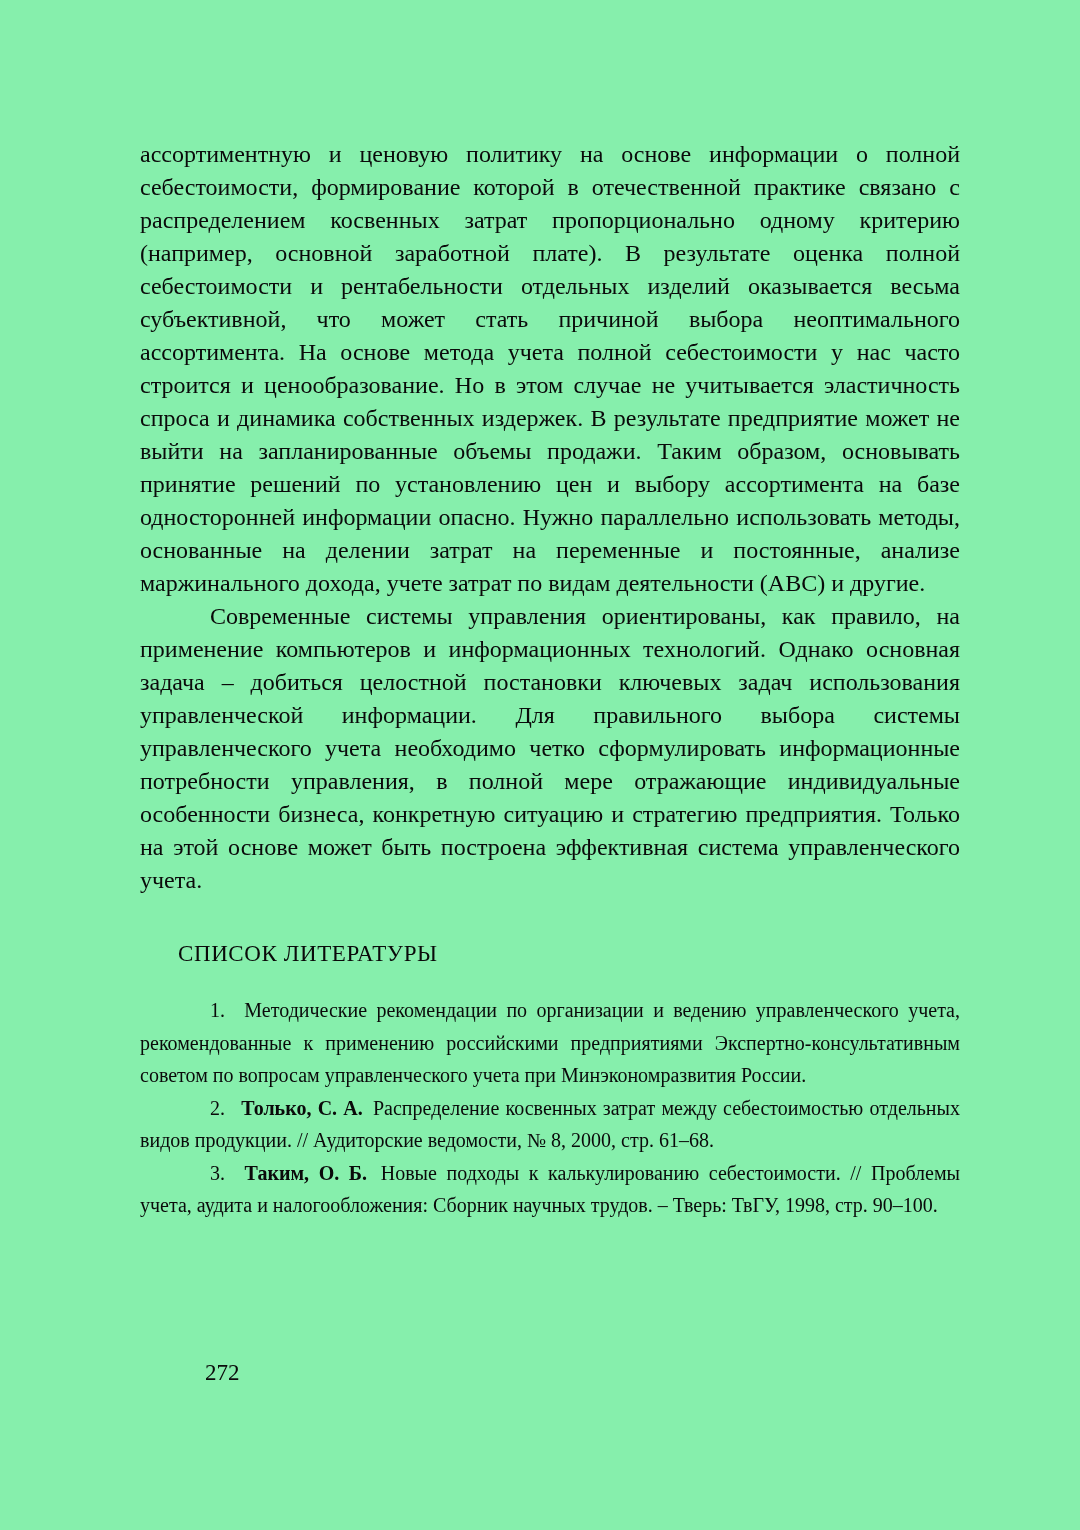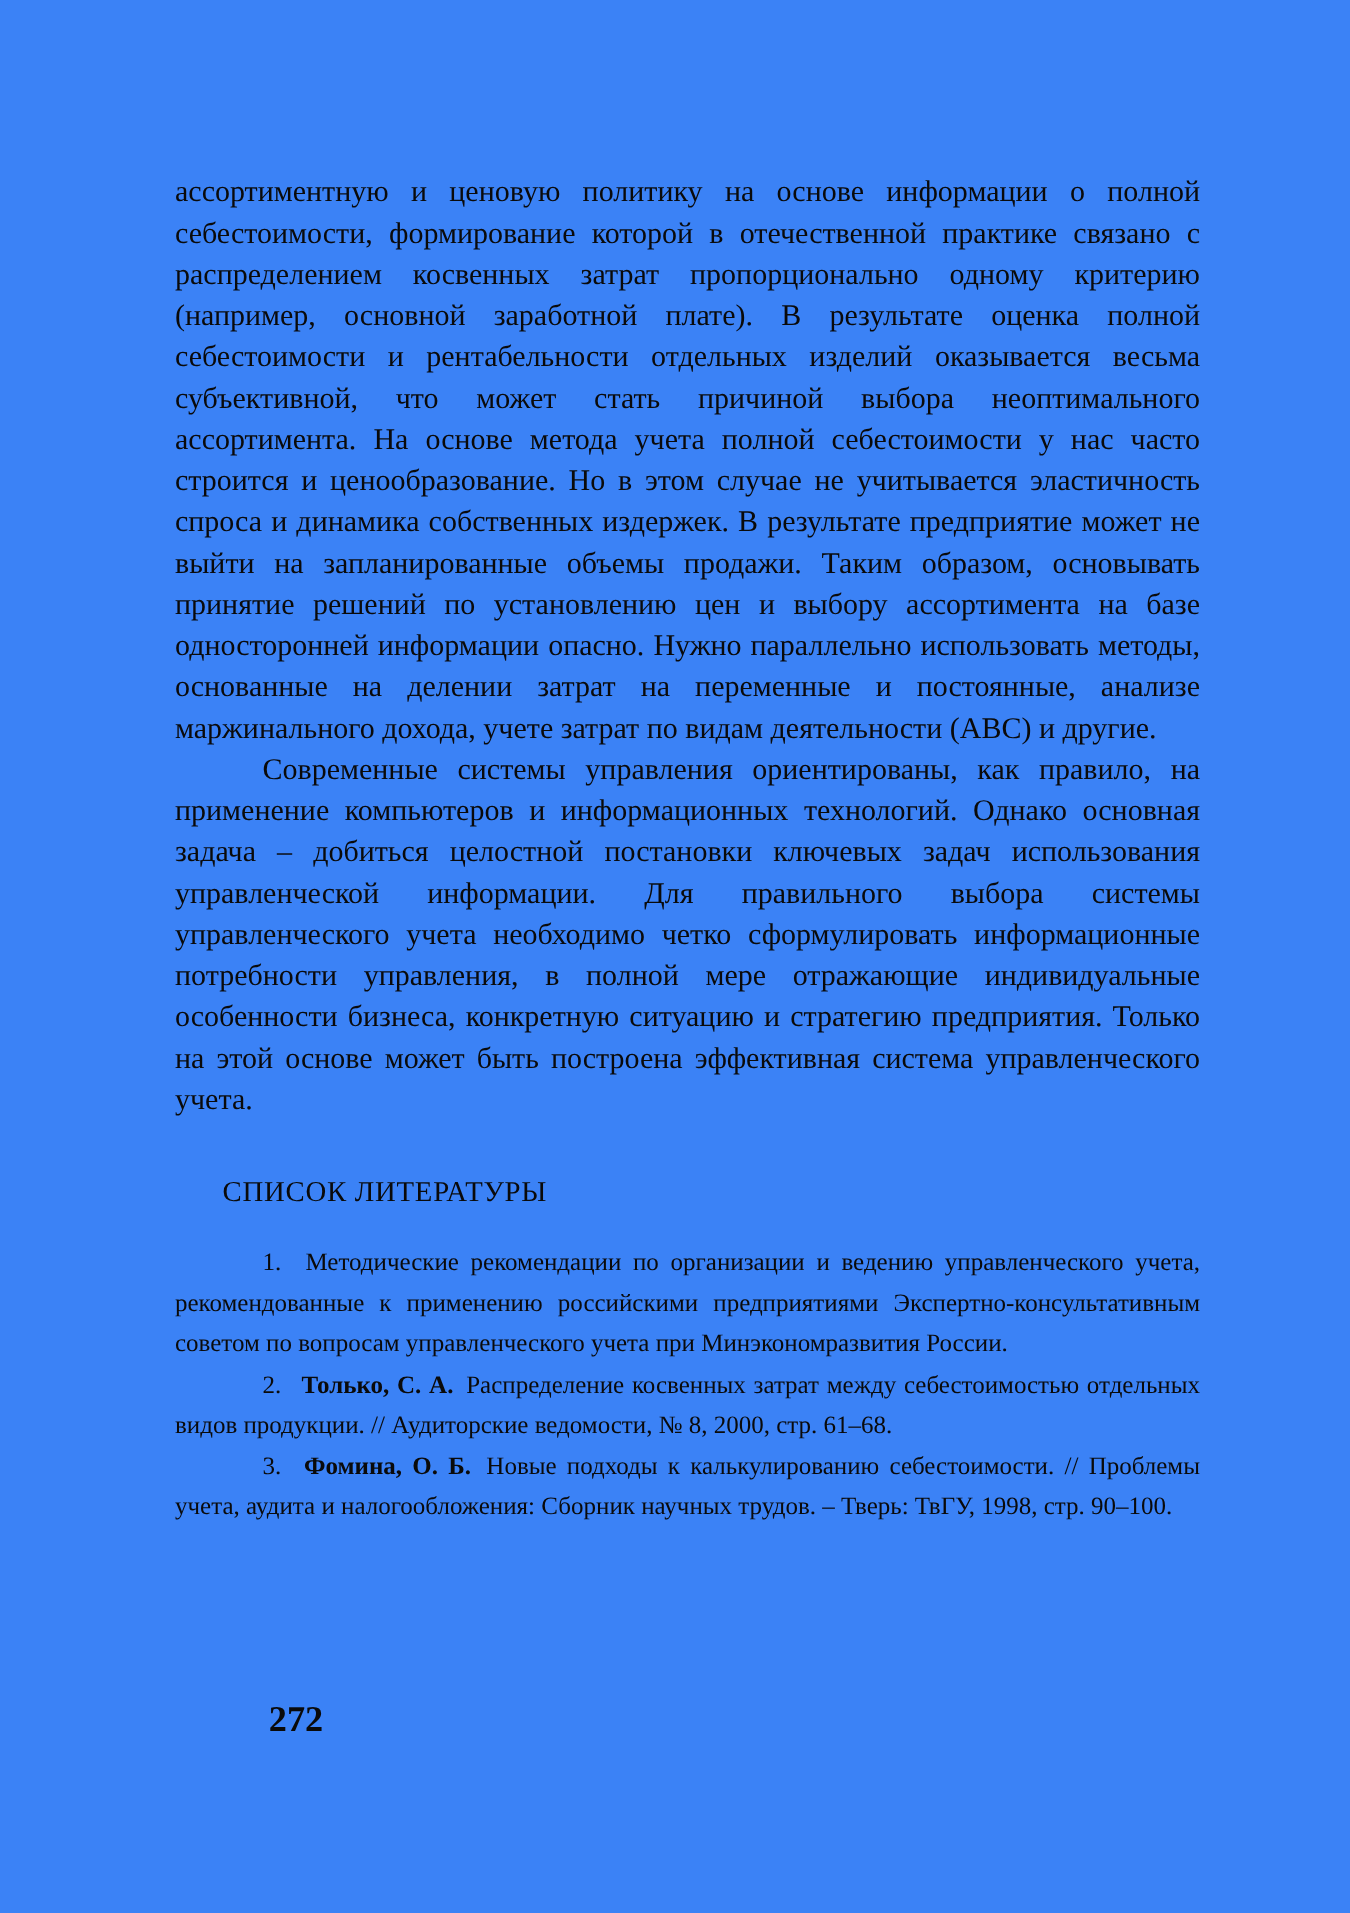--- a/index.html
+++ b/index.html
@@ -13,21 +13,21 @@
     font-family: "Liberation Serif", serif;
     color: #0a0a0a;
     overflow: hidden;
   }
   .page {
     position: relative;
     box-sizing: border-box;
     width: 1080px;
     height: 1530px;
     padding: 138px 120px 0 140px;
-    background: #3b82f6;
+    background: #86efac;
   }
   .para {
     margin: 0;
     font-size: 24px;
     line-height: 33px;
     text-align: justify;
   }
   .para.indent {
     text-indent: 70px;
   }
@@ -46,24 +46,23 @@
   }
   .ref-num {
     padding-right: 10px;
   }
   .ref-author {
     font-weight: bold;
     padding-right: 4px;
   }
   .page-number {
     position: absolute;
-    left: 215px;
+    left: 205px;
     top: 1360px;
-    font-size: 29px;
-    font-weight: bold;
+    font-size: 23px;
   }
 </style>
 </head>
 <body>
 
 <div class="page">
 
   <p class="para">ассортиментную и ценовую политику на основе информации о полной себестоимости, формирование которой в отечественной практике связано с распределением косвенных затрат пропорционально одному критерию (например, основной заработной плате). В результате оценка полной себестоимости и рентабельности отдельных изделий оказывается весьма субъективной, что может стать причиной выбора неоптимального ассортимента. На основе метода учета полной себестоимости у нас часто строится и ценообразование. Но в этом случае не учитывается эластичность спроса и динамика собственных издержек. В результате предприятие может не выйти на запланированные объемы продажи. Таким образом, основывать принятие решений по установлению цен и выбору ассортимента на базе односторонней информации опасно. Нужно параллельно использовать методы, основанные на делении затрат на переменные и постоянные, анализе маржинального дохода, учете затрат по видам деятельности (АВС) и другие.</p>
 
   <p class="para indent">Современные системы управления ориентированы, как правило, на применение компьютеров и информационных технологий. Однако основная задача – добиться целостной постановки ключевых задач использования управленческой информации. Для правильного выбора системы управленческого учета необходимо четко сформулировать информационные потребности управления, в полной мере отражающие индивидуальные особенности бизнеса, конкретную ситуацию и стратегию предприятия. Только на этой основе может быть построена эффективная система управленческого учета.</p>
@@ -77,19 +76,19 @@
   </p>
 
   <p class="ref">
     <span class="ref-num">2.</span>
     <span class="ref-author hide-if-empty">Только, С. А.</span>
     <span class="ref-text">Распределение косвенных затрат между себестоимостью отдельных видов продукции. // Аудиторские ведомости, № 8, 2000, стр. 61–68.</span>
   </p>
 
   <p class="ref">
     <span class="ref-num">3.</span>
-    <span class="ref-author hide-if-empty">Фомина, О. Б.</span>
+    <span class="ref-author hide-if-empty">Таким, О. Б.</span>
     <span class="ref-text">Новые подходы к калькулированию себестоимости. // Проблемы учета, аудита и налогообложения: Сборник научных трудов. – Тверь: ТвГУ, 1998, стр. 90–100.</span>
   </p>
 
   <div class="page-number">272</div>
 
 </div>
 
 </body></html>

